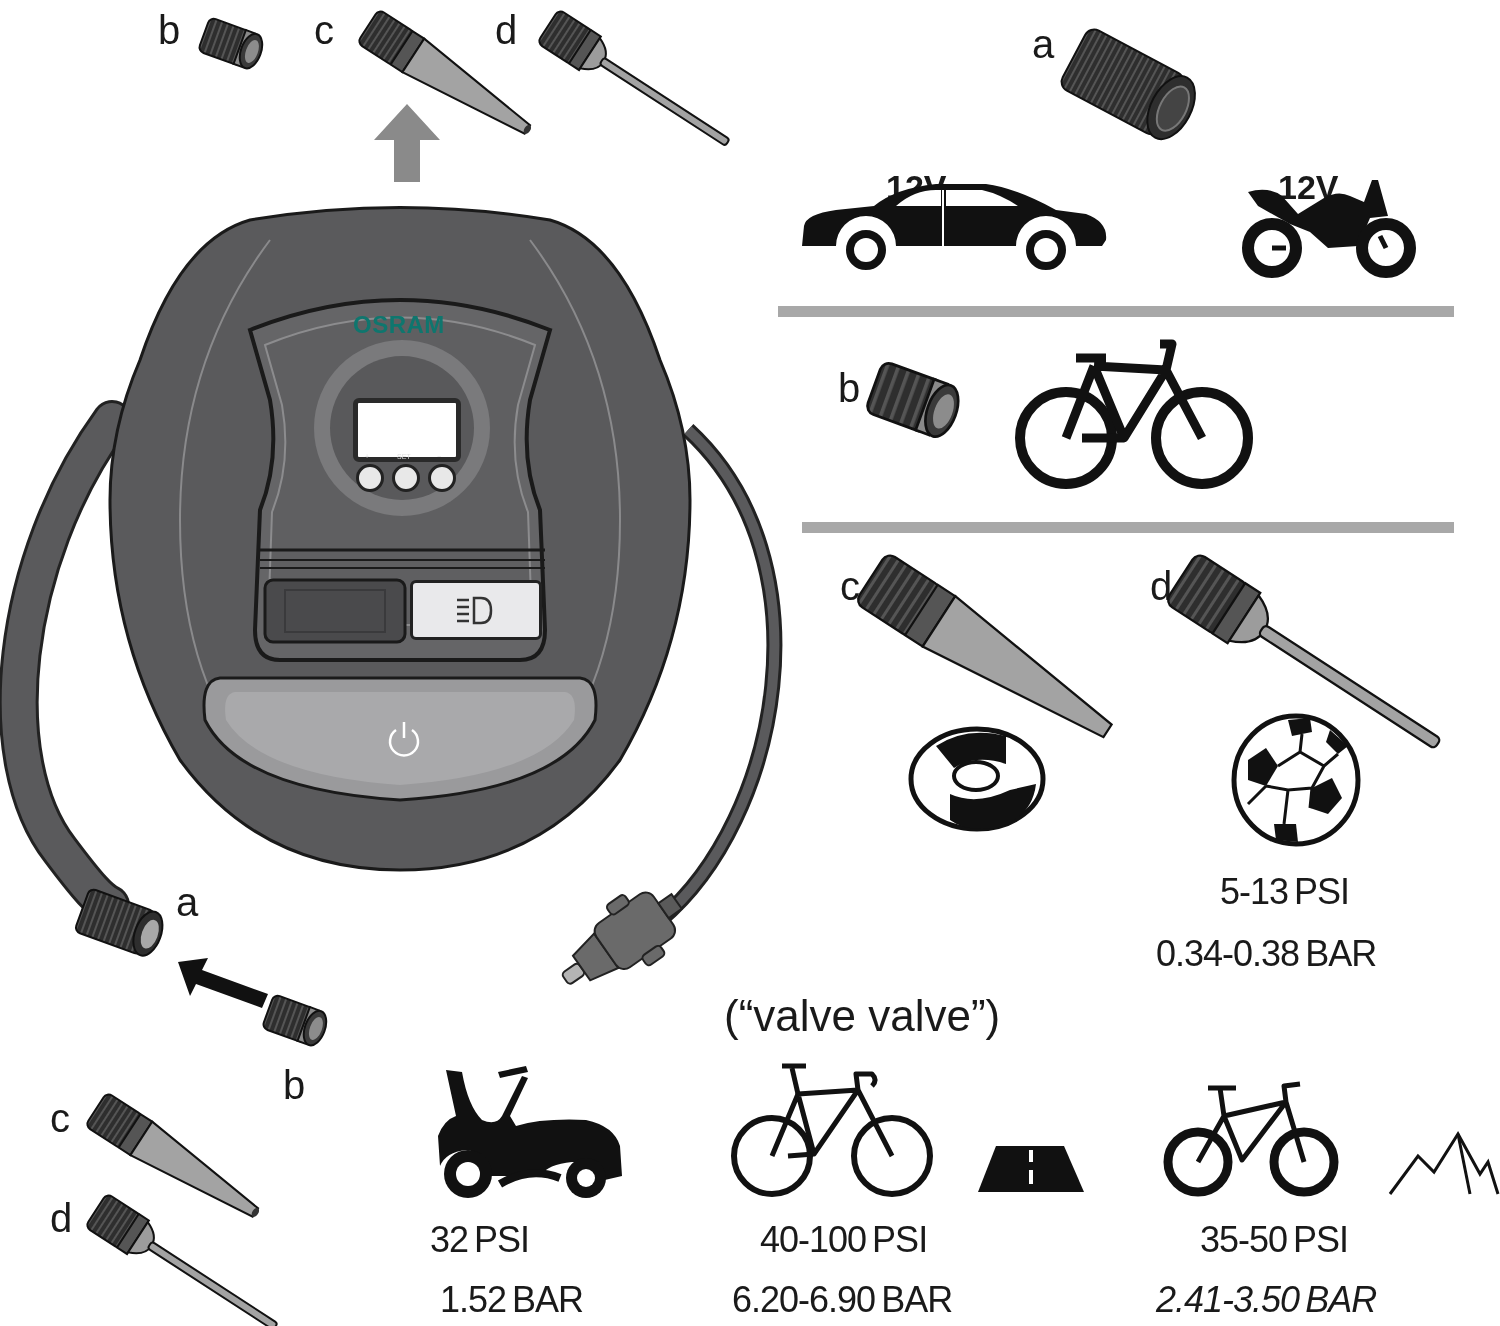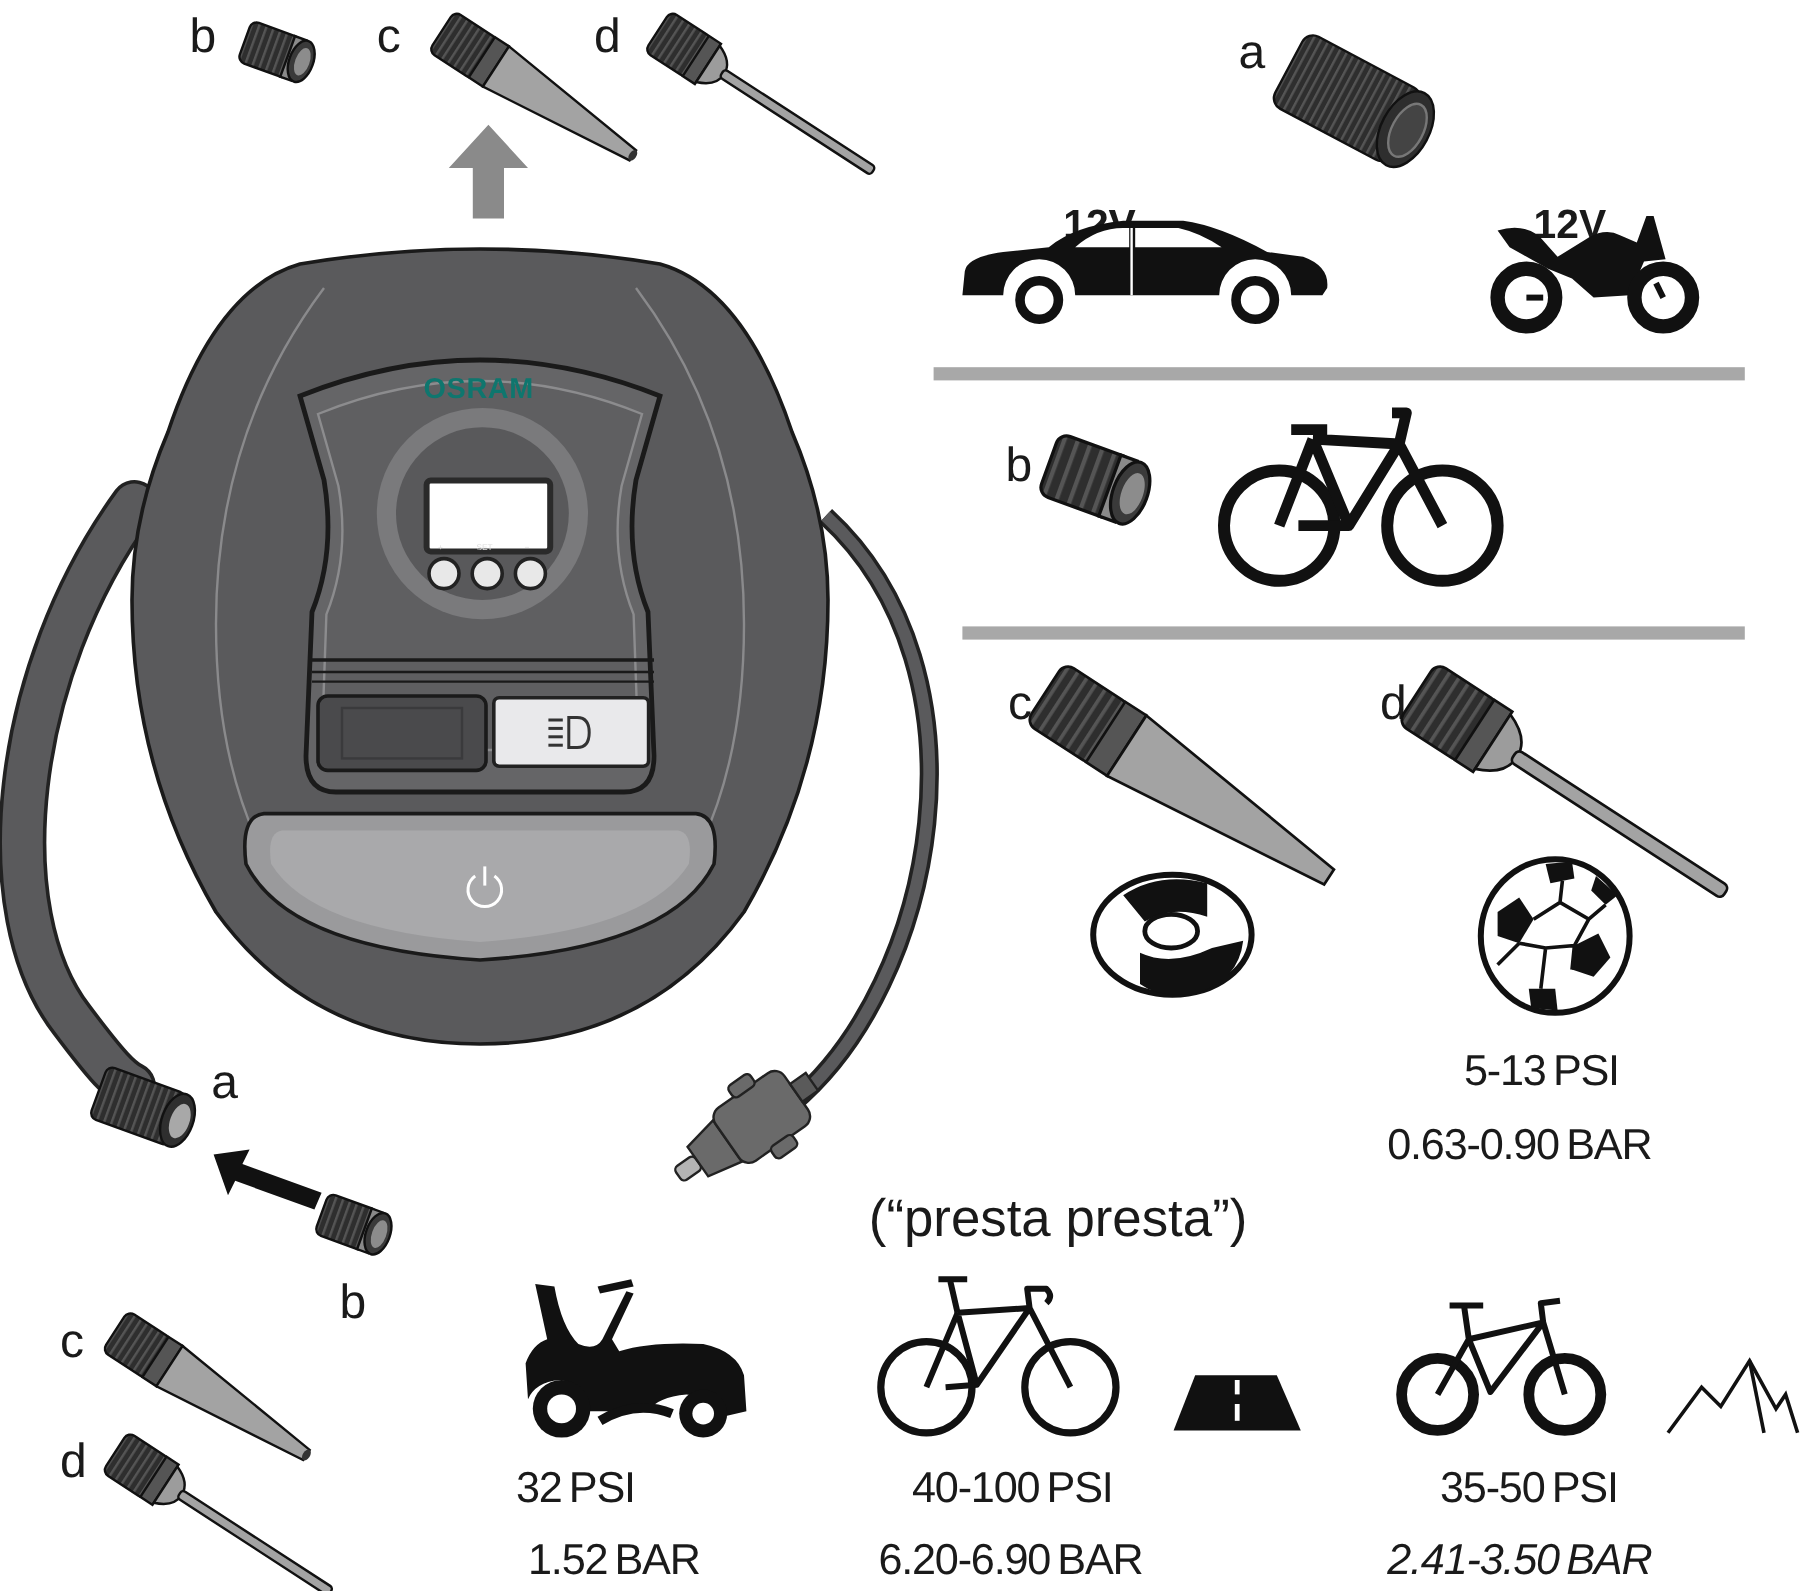--- a/index.html
+++ b/index.html
@@ -268,26 +268,26 @@
     <polygon points="60,8 82,6 84,20 64,24" fill="#111"></polygon>
     <polygon points="102,18 120,34 110,42 98,30" fill="#111"></polygon>
     <polygon points="46,112 68,112 70,130 48,128" fill="#111"></polygon>
     <path d="M50 54 L72 40 L96 54 L84 76 L60 78 L38 74 M72 40 L74 22 M96 54 L110 42 M84 76 L82 96 M60 78 L56 112 M38 74 L20 92" fill="none" stroke="#111" stroke-width="3"></path>
   </svg>
 
   <div class="psi" style="left:1220px;top:874px;width:220px;">
     <span>5-13</span><span class="unit">PSI</span>
   </div>
   <div class="psi" style="left:1156px;top:936px;width:340px;">
-    <span>0.63-0.90</span><span class="unit">BAR</span>
-  </div>
-</div>
-
-<div>
-  <span class="note" style="left:724px;top:994px;">(“presta presta”)</span>
+    <span>0.34-0.38</span><span class="unit">BAR</span>
+  </div>
+</div>
+
+<div>
+  <span class="note" style="left:724px;top:994px;">(“valve valve”)</span>
 
   <svg style="left:436px;top:1066px;" width="196" height="136">
     <path d="M10 4 L26 6 Q32 40 46 54 Q60 60 66 50 L86 10 L92 12 L74 50 L80 60 Q106 52 150 54 Q178 60 184 80 L186 110 L160 116 Q150 96 136 96 Q112 98 104 110 L54 110 Q50 86 30 84 Q10 86 4 100 L2 70 Q8 54 20 50 Z" fill="#111"></path>
     <path d="M62 6 L90 0 L92 6 L64 12 Z" fill="#111"></path>
     <circle cx="32" cy="108" r="24" fill="#111"></circle>
     <circle cx="32" cy="108" r="12" fill="#fff"></circle>
     <circle cx="150" cy="112" r="20" fill="#111"></circle>
     <circle cx="150" cy="112" r="9" fill="#fff"></circle>
     <path d="M64 118 Q94 100 124 112" fill="none" stroke="#111" stroke-width="8"></path>
   </svg>

